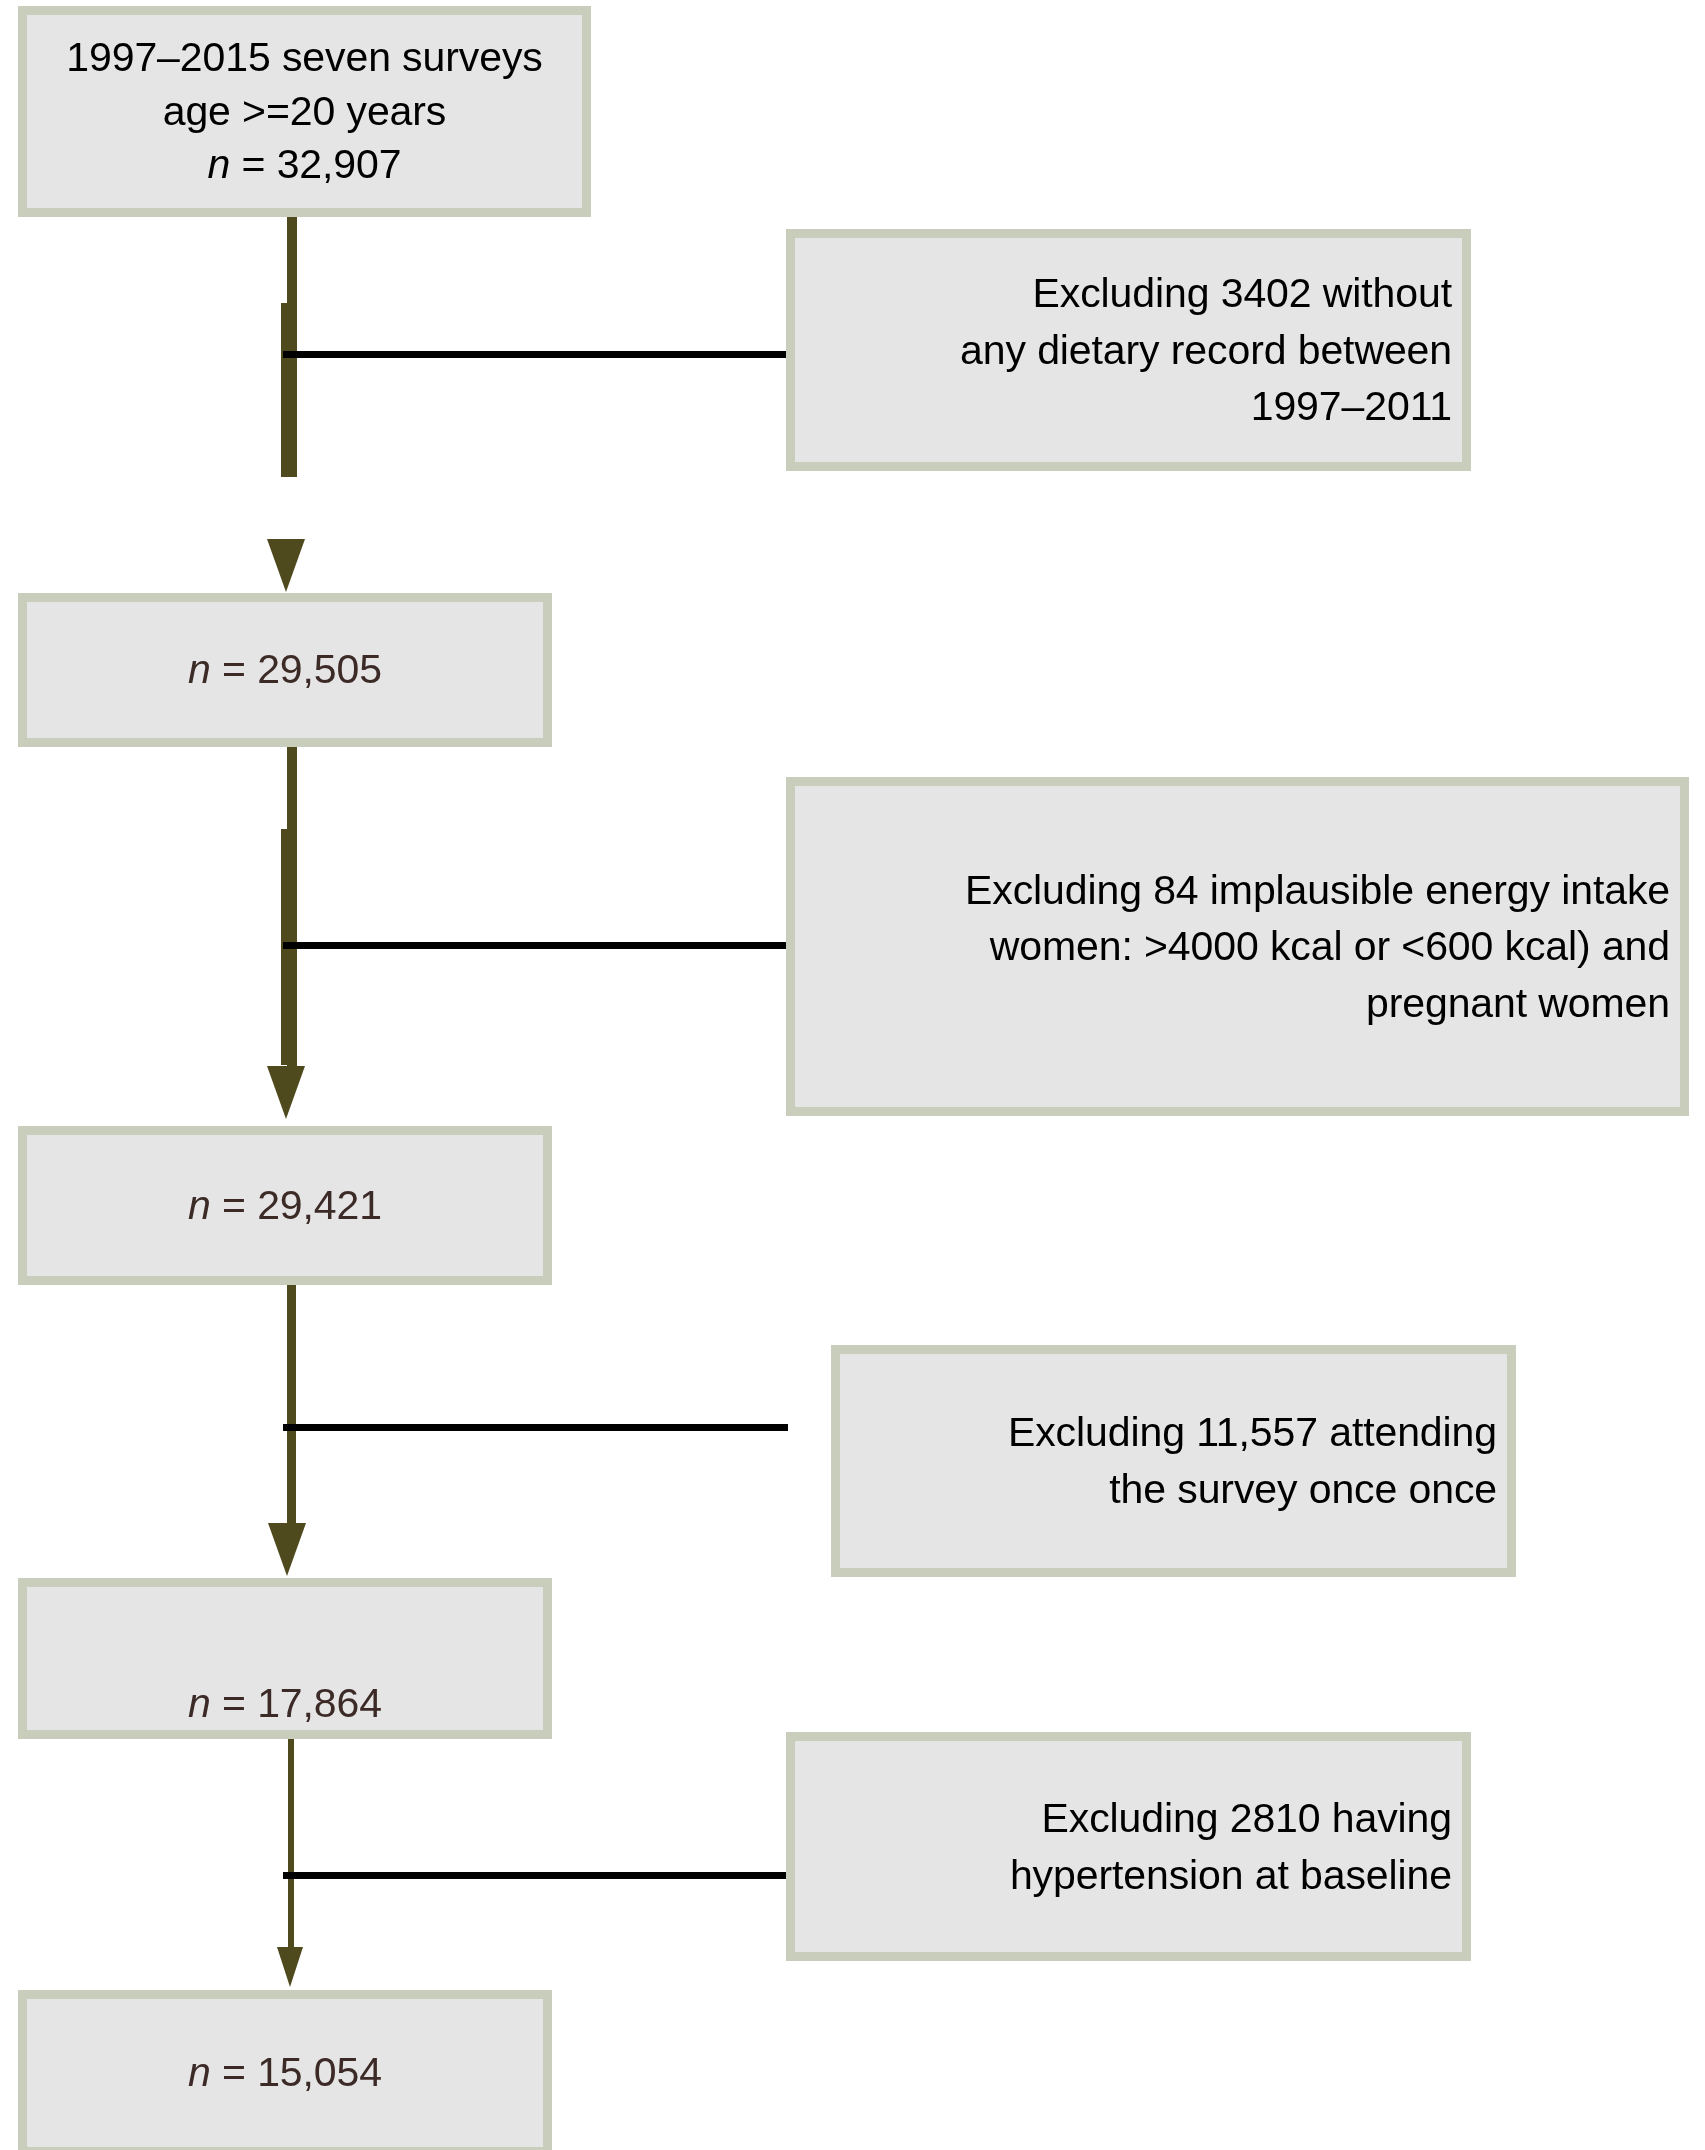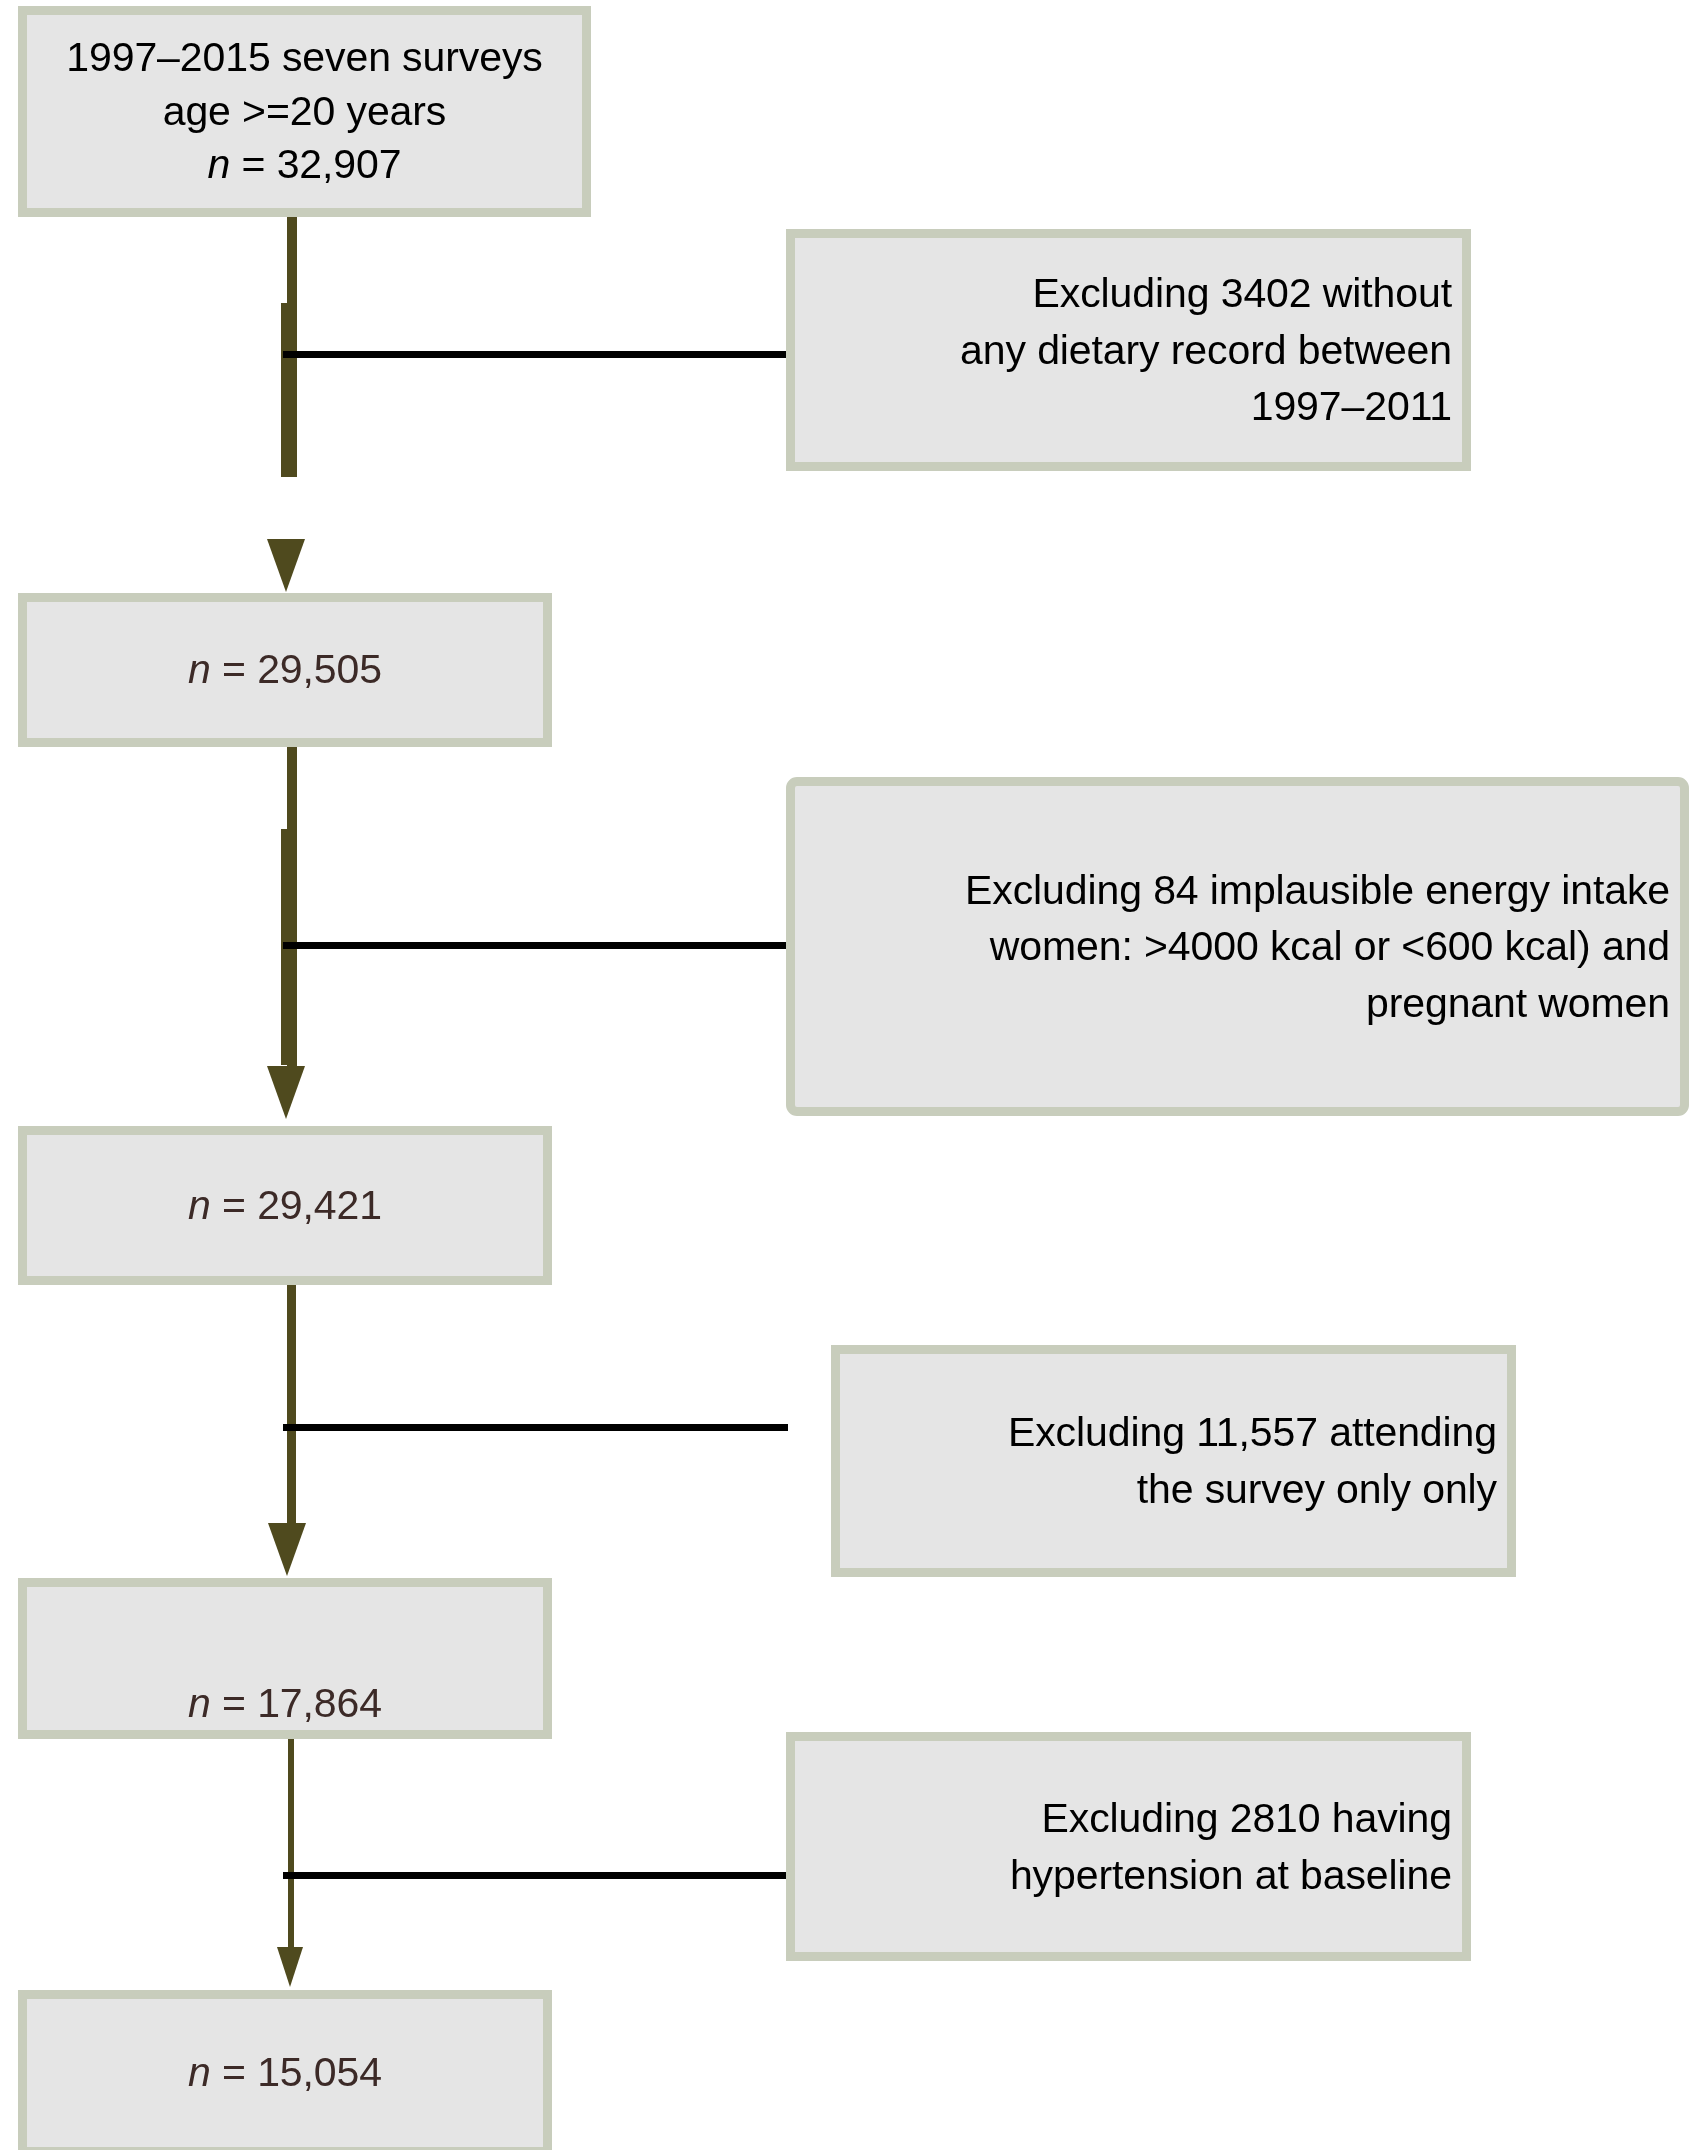--- a/index.html
+++ b/index.html
@@ -129,29 +129,29 @@
   <div class="node count" style="left:18px; top:1990px; width:534px; height:166px;">
     <div class="line"><span class="ital">n</span><span> = 15,054</span></div>
   </div>
 
   <div class="node note" style="left:786px; top:229px; width:685px; height:242px;">
     <div class="line">Excluding 3402 without</div>
     <div class="line">any dietary record between</div>
     <div class="line">1997–2011</div>
   </div>
 
-  <div class="node note" style="left:786px; top:777px; width:903px; height:339px;border-radius:11px;">
+  <div class="node note" style="left:786px; top:777px; width:903px; height:339px;">
     <div class="line">Excluding 84 implausible energy intake</div>
     <div class="line">women: &gt;4000 kcal or &lt;600 kcal) and</div>
     <div class="line">pregnant women</div>
   </div>
 
   <div class="node note" style="left:786px; top:1345px; width:685px; height:232px;margin-left:45px;">
     <div class="line">Excluding 11,557 attending</div>
-    <div class="line">the survey only only</div>
+    <div class="line">the survey once once</div>
   </div>
 
   <div class="node note" style="left:786px; top:1732px; width:685px; height:229px;">
     <div class="line">Excluding 2810 having</div>
     <div class="line">hypertension at baseline</div>
   </div>
 
 </div>
 
 

